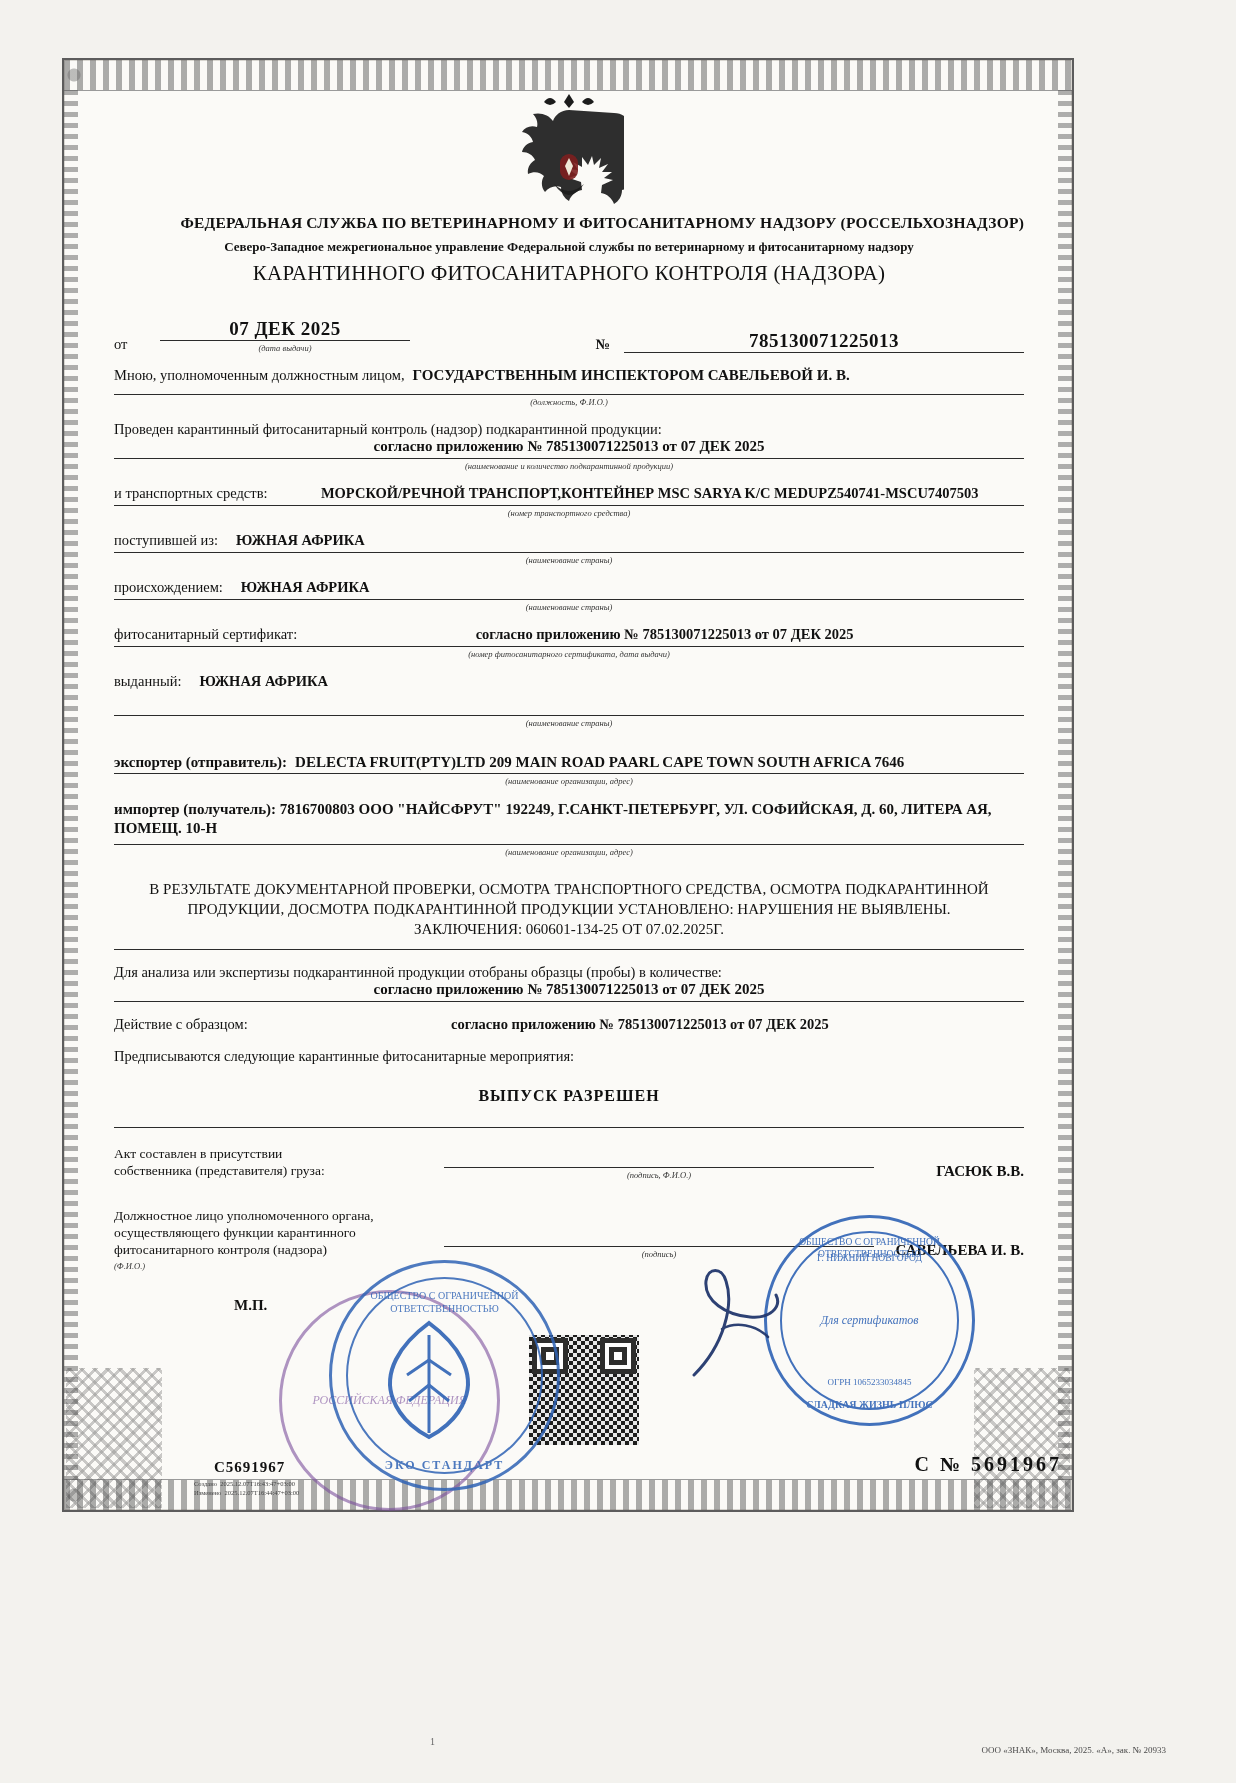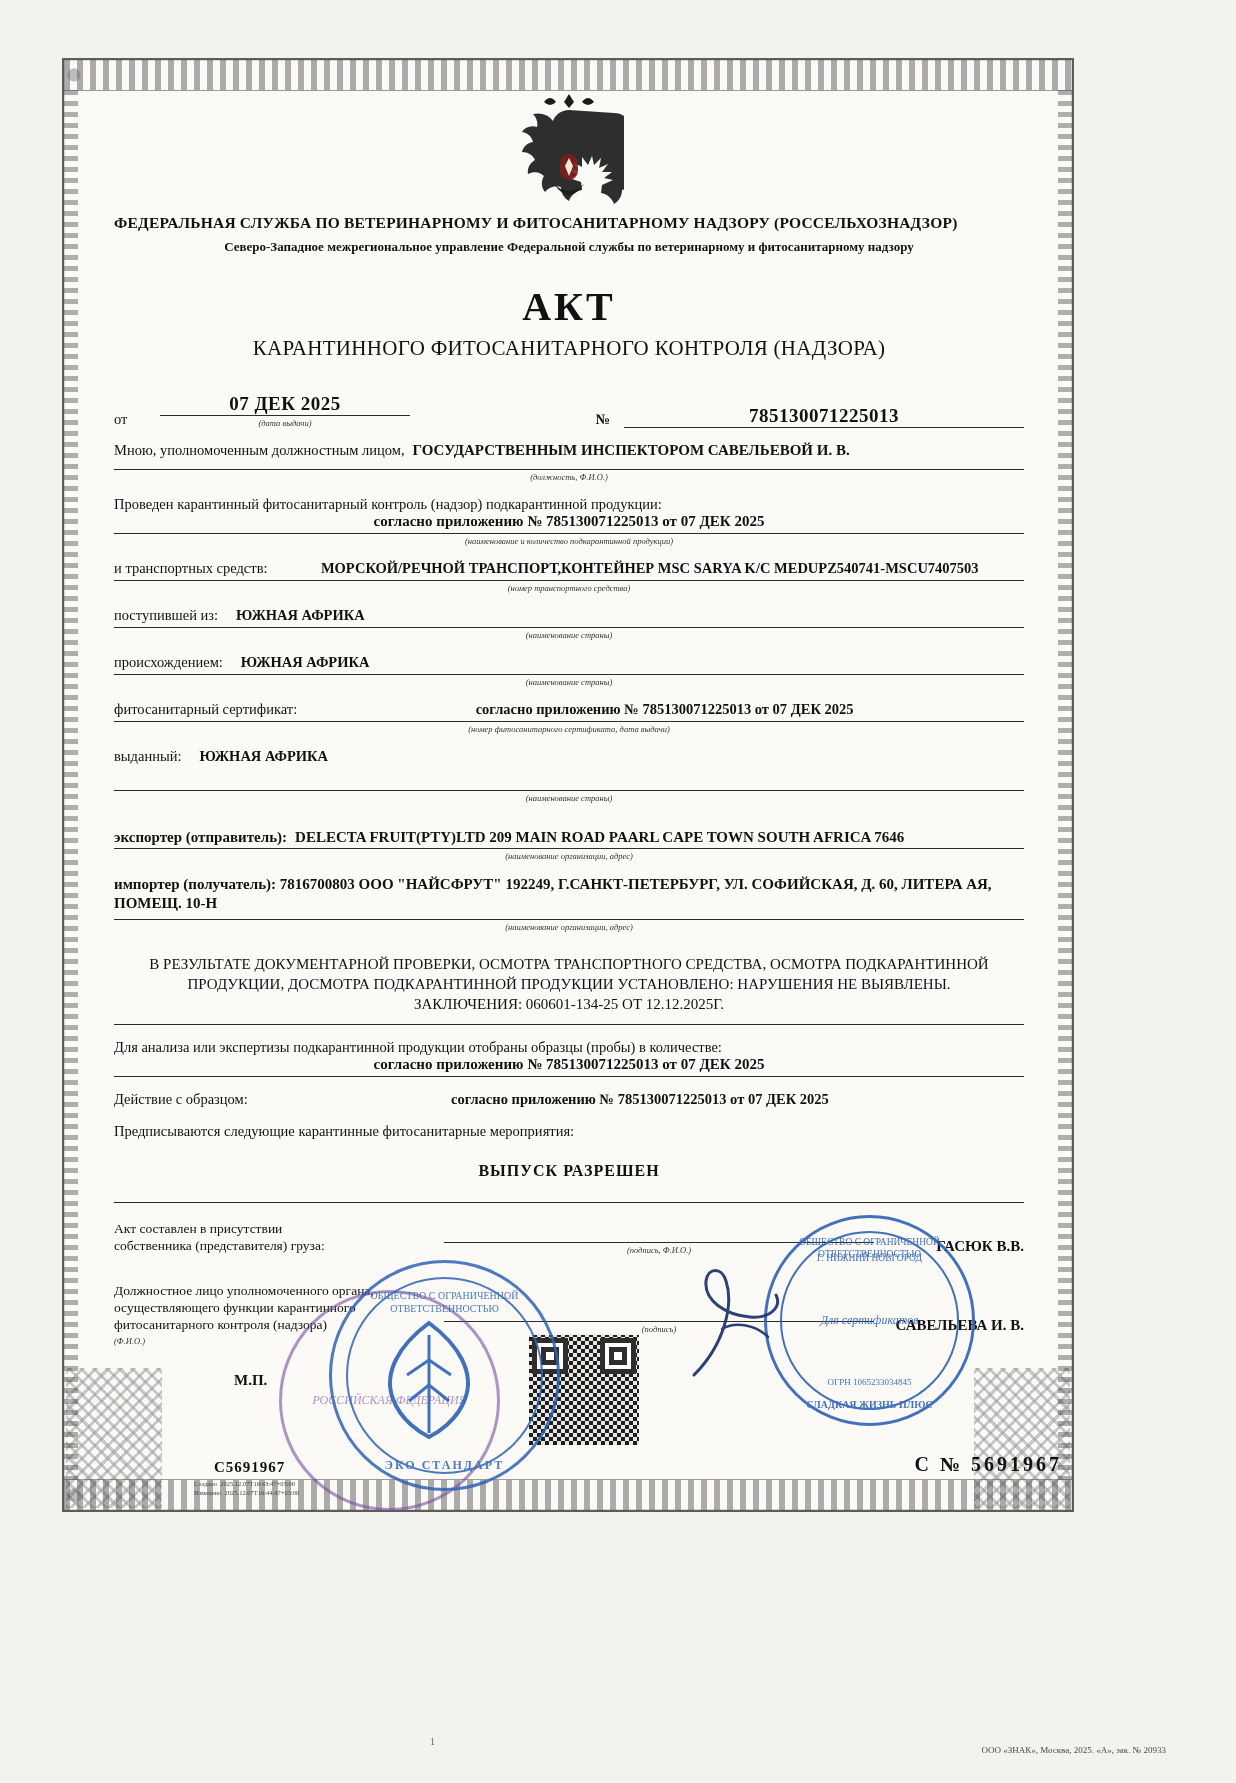--- a/index.html
+++ b/index.html
@@ -65,21 +65,21 @@
   
   .emblem {
     width: 100%;
     text-align: center;
     height: 120px;
     margin-top: 4px;
   }
   .emblem svg { display: inline-block; }
 
   .org-line1 {
-    text-align: left;
+    text-align: right;
     font-weight: bold;
     font-size: 15.5px;
     letter-spacing: .2px;
     margin-top: 6px;
   }
   .org-line2 {
     text-align: center;
     font-weight: bold;
     font-size: 13px;
     margin-top: 7px;
@@ -339,21 +339,20 @@
             <rect x="46" y="66" width="18" height="26" rx="9" fill="#7d1f1f" opacity=".9"></rect>
             <path d="M55 70 l4 8 l-4 10 l-4 -10 Z" fill="#f0e9d8"></path>
             <path d="M40 96 q15 14 30 0 q-15 22 -30 0 Z" opacity=".9"></path>
           </g>
         </svg>
       </div>
 
       <div class="org-line1">ФЕДЕРАЛЬНАЯ СЛУЖБА ПО ВЕТЕРИНАРНОМУ И ФИТОСАНИТАРНОМУ НАДЗОРУ (РОССЕЛЬХОЗНАДЗОР)</div>
       <div class="org-line2">Северо-Западное межрегиональное управление Федеральной службы по ветеринарному и фитосанитарному надзору</div>
 
-      <div class="doc-title">АКТ</div>
       <div class="doc-subtitle">КАРАНТИННОГО ФИТОСАНИТАРНОГО КОНТРОЛЯ (НАДЗОРА)</div>
 
       <div class="daterow">
         <div class="from-lbl">от</div>
         <div class="date-box">
           <div class="ul bigval">07 ДЕК 2025</div>
           <div class="hint">(дата выдачи)</div>
         </div>
         <div class="spacer"></div>
         <div class="no-lbl">№</div>
@@ -447,21 +446,21 @@
           <span>импортер (получатель):</span>
           <span>7816700803 ООО "НАЙСФРУТ" 192249, Г.САНКТ-ПЕТЕРБУРГ, УЛ. СОФИЙСКАЯ, Д. 60, ЛИТЕРА АЯ, ПОМЕЩ. 10-Н</span>
         </div>
         <div class="ul" style="height:6px"></div>
         <div class="hint">(наименование организации, адрес)</div>
       </div>
 
       <div class="result">
         <div>В РЕЗУЛЬТАТЕ ДОКУМЕНТАРНОЙ ПРОВЕРКИ, ОСМОТРА ТРАНСПОРТНОГО СРЕДСТВА, ОСМОТРА ПОДКАРАНТИННОЙ</div>
         <div>ПРОДУКЦИИ, ДОСМОТРА ПОДКАРАНТИННОЙ ПРОДУКЦИИ УСТАНОВЛЕНО: НАРУШЕНИЯ НЕ ВЫЯВЛЕНЫ.</div>
-        <div>ЗАКЛЮЧЕНИЯ: 060601-134-25 ОТ 12.12.2025Г.</div>
+        <div>ЗАКЛЮЧЕНИЯ: 060601-134-25 ОТ 07.02.2025Г.</div>
       </div>
       <div class="ul" style="height:10px"></div>
 
       <div class="row">
         <div class="lbl">Для анализа или экспертизы подкарантинной продукции отобраны образцы (пробы) в количестве:</div>
         <div class="block-center">согласно приложению № 785130071225013 от 07 ДЕК 2025</div>
         <div class="ul" style="height:3px"></div>
       </div>
 
       <div class="row">

